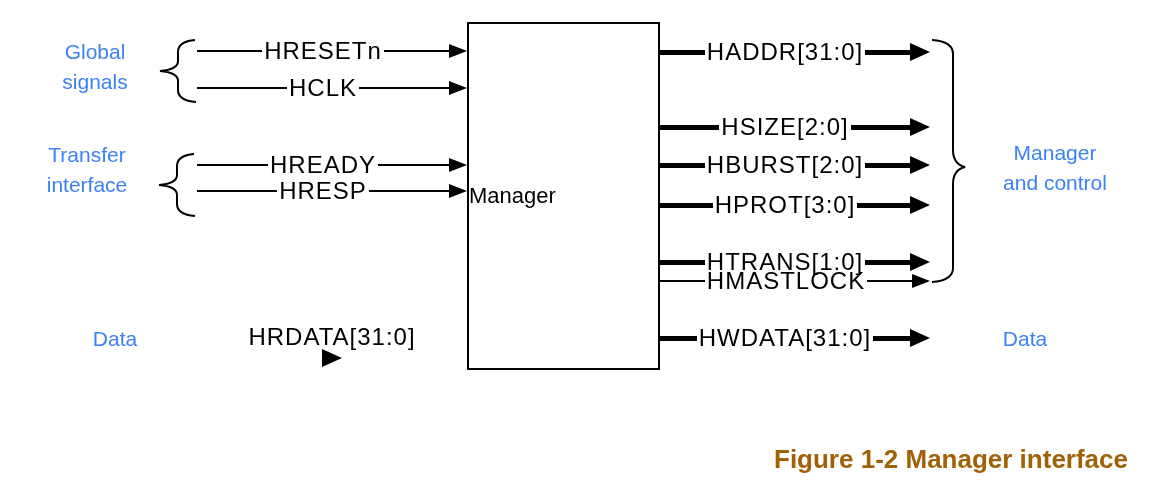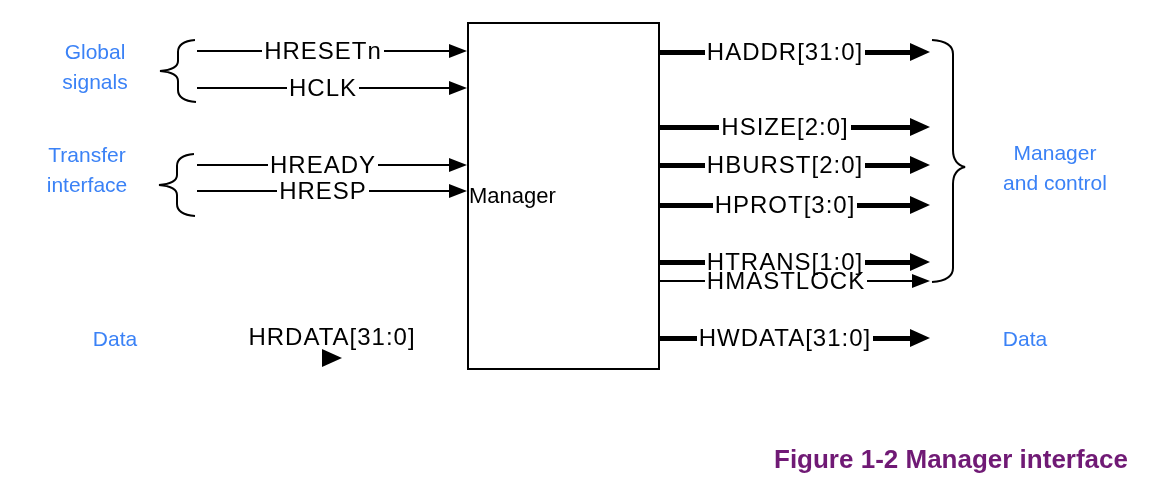--- a/index.html
+++ b/index.html
@@ -61,21 +61,21 @@
   #lbl-transfer{left:22px;top:140px;width:130px;}
   #lbl-data-left{left:80px;top:327px;width:70px;line-height:24px;}
   #lbl-addr-ctrl{left:980px;top:138px;width:150px;}
   #lbl-data-right{left:990px;top:327px;width:70px;line-height:24px;}
   
   .brace{position:absolute;}
   .brace svg{display:block;}
   
   .caption{
     position:absolute;right:38px;top:444px;
-    font-weight:bold;font-size:26px;color:#701a75;white-space:nowrap;
+    font-weight:bold;font-size:26px;color:#a16207;white-space:nowrap;
   }
 </style>
 </head>
 <body>
 
 <div class="canvas">
 
   <div class="side-label" id="lbl-global">
     <div>Global</div>
     <div>signals</div>

